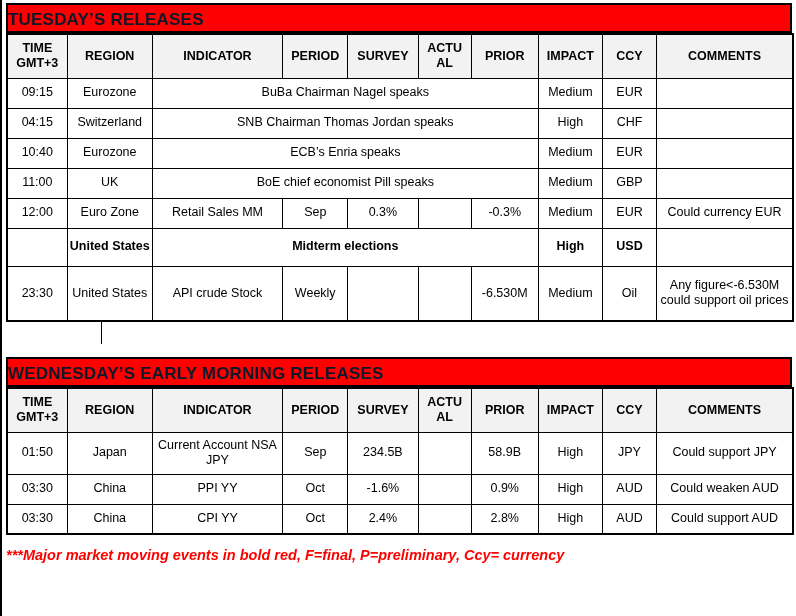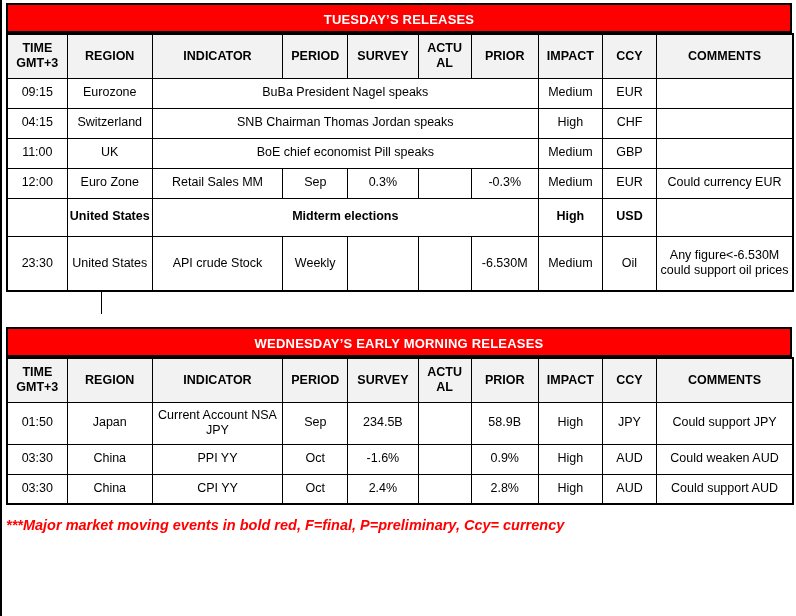--- a/index.html
+++ b/index.html
@@ -22,25 +22,25 @@
     position: relative;
     box-sizing: border-box;
     padding: 3px 4px 0 4px;
     border-left: 2px solid #000;
     background: #fff;
   }
 
   
   .banner {
     background: #FF0000;
-    color: #ffffff;
+    color: #0f172a;
     font-weight: bold;
-    font-size: 13px;
+    font-size: 17px;
     letter-spacing: 0.2px;
-    text-align: center;
+    text-align: left;
     line-height: 30px;
     height: 30px;
     border: 2px solid #000;
     box-sizing: border-box;
   }
 
   
   table.cal {
     border-collapse: collapse;
     table-layout: fixed;
@@ -148,31 +148,39 @@
         <th>PRIOR</th>
         <th>IMPACT</th>
         <th>CCY</th>
         <th>COMMENTS</th>
       </tr>
     </thead>
     <tbody>
         <tr class="r-std">
           <td>09:15</td>
           <td>Eurozone</td>
-          <td colspan="5">BuBa President Nagel speaks</td>
+          <td colspan="5">BuBa Chairman Nagel speaks</td>
           <td>Medium</td>
           <td>EUR</td>
           <td></td>
         </tr>
         <tr class="r-std">
           <td>04:15</td>
           <td>Switzerland</td>
           <td colspan="5">SNB Chairman Thomas Jordan speaks</td>
           <td>High</td>
           <td>CHF</td>
+          <td></td>
+        </tr>
+        <tr class="r-std">
+          <td>10:40</td>
+          <td>Eurozone</td>
+          <td colspan="5">ECB’s Enria speaks</td>
+          <td>Medium</td>
+          <td>EUR</td>
           <td></td>
         </tr>
         <tr class="r-std">
           <td>11:00</td>
           <td>UK</td>
           <td colspan="5">BoE chief economist Pill speaks</td>
           <td>Medium</td>
           <td>GBP</td>
           <td></td>
         </tr>

